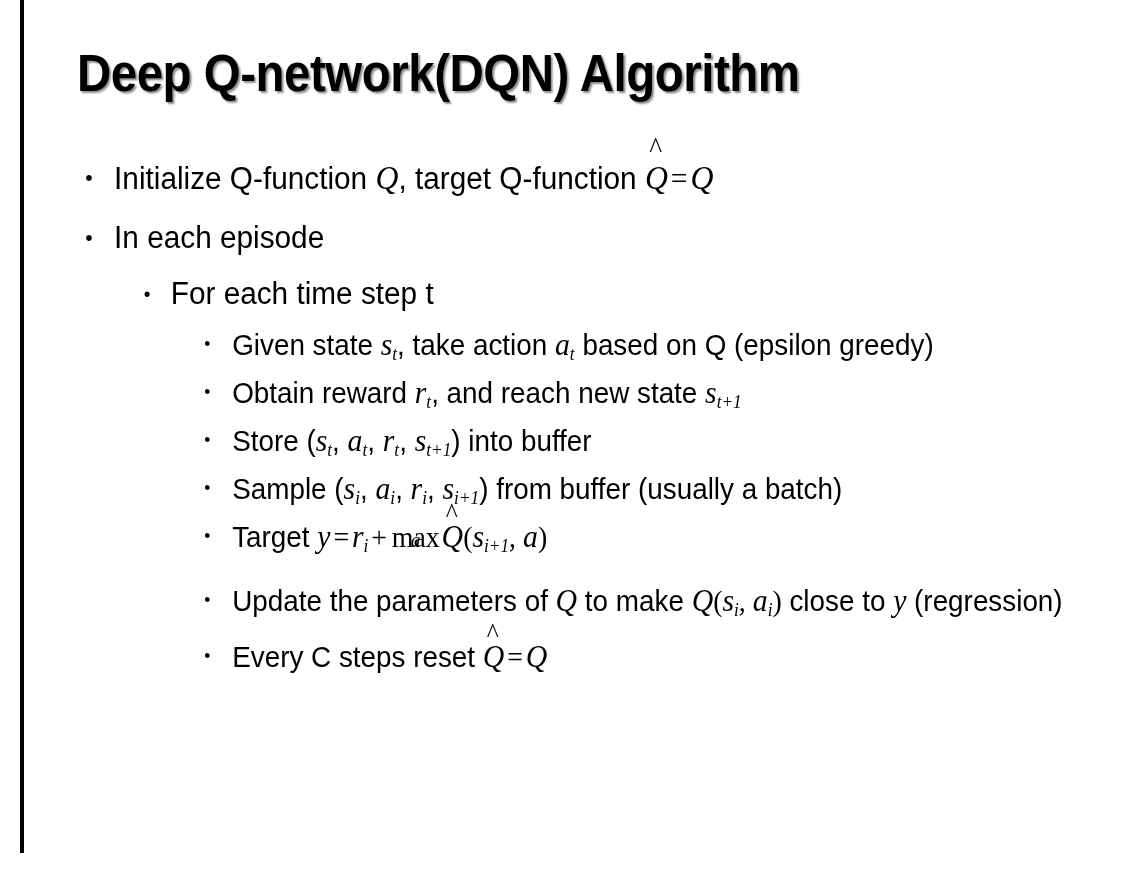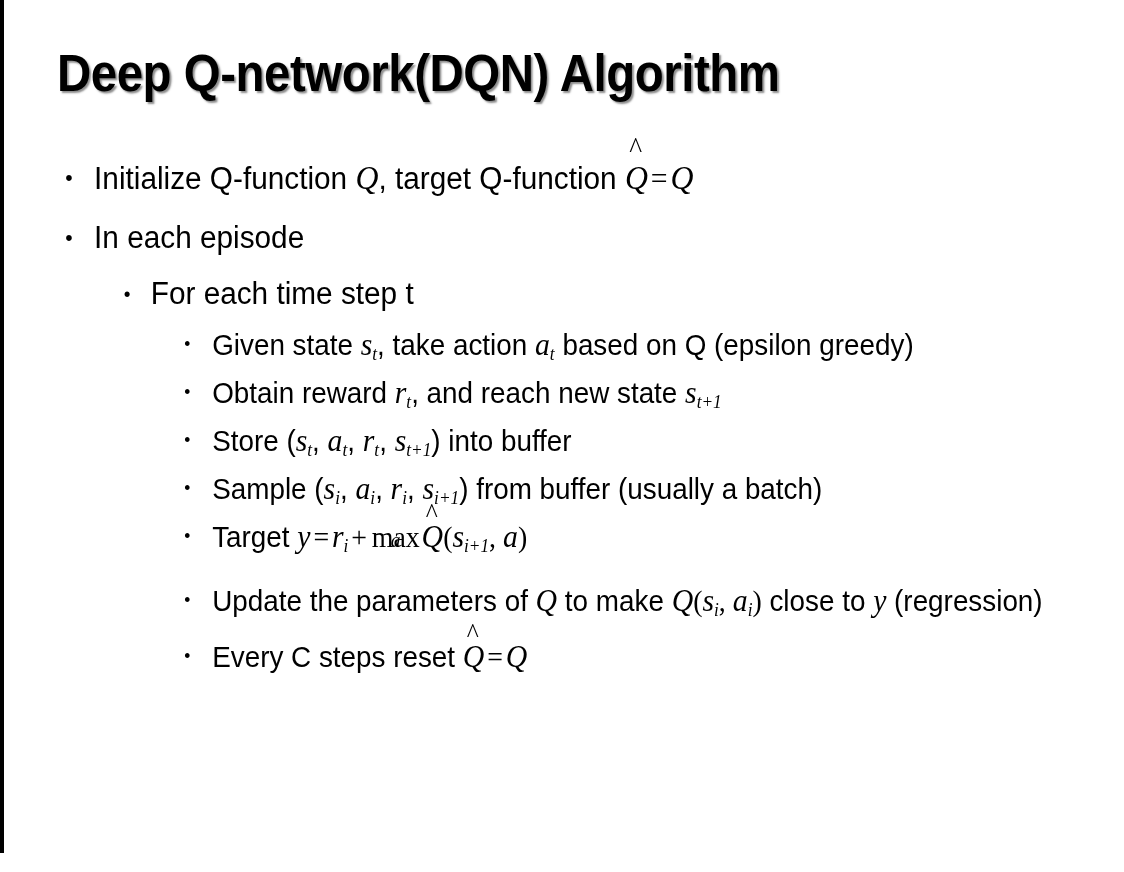--- a/index.html
+++ b/index.html
@@ -12,20 +12,21 @@
     height: 872px;
     font-family: "Liberation Sans", sans-serif;
     overflow: hidden;
   }
   .slide {
     position: relative;
     width: 964px;
     height: 872px;
     background: #ffffff;
     box-sizing: border-box;
+    margin-left: 20px;
   }
   .left-rule {
     position: absolute;
     left: 0;
     top: 0;
     width: 4px;
     height: 853px;
     background: #000000;
   }
   .slide-title {

